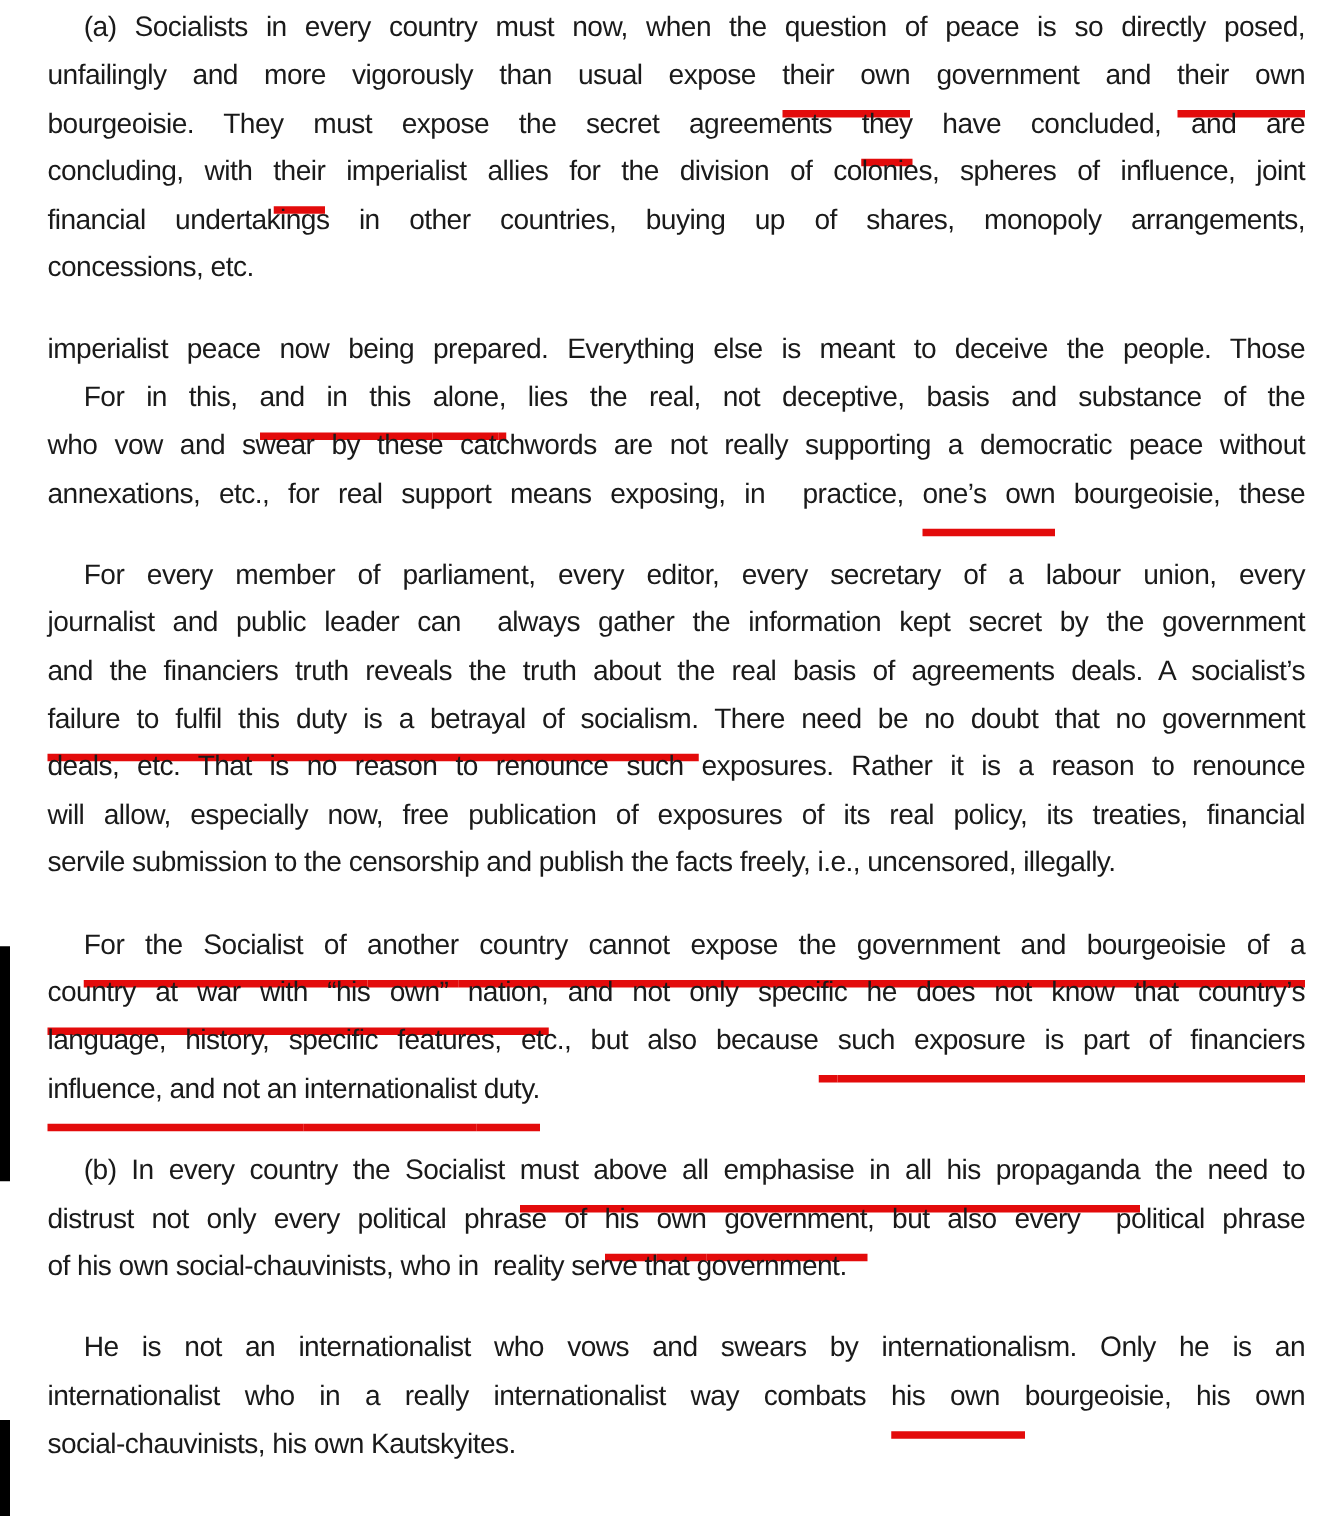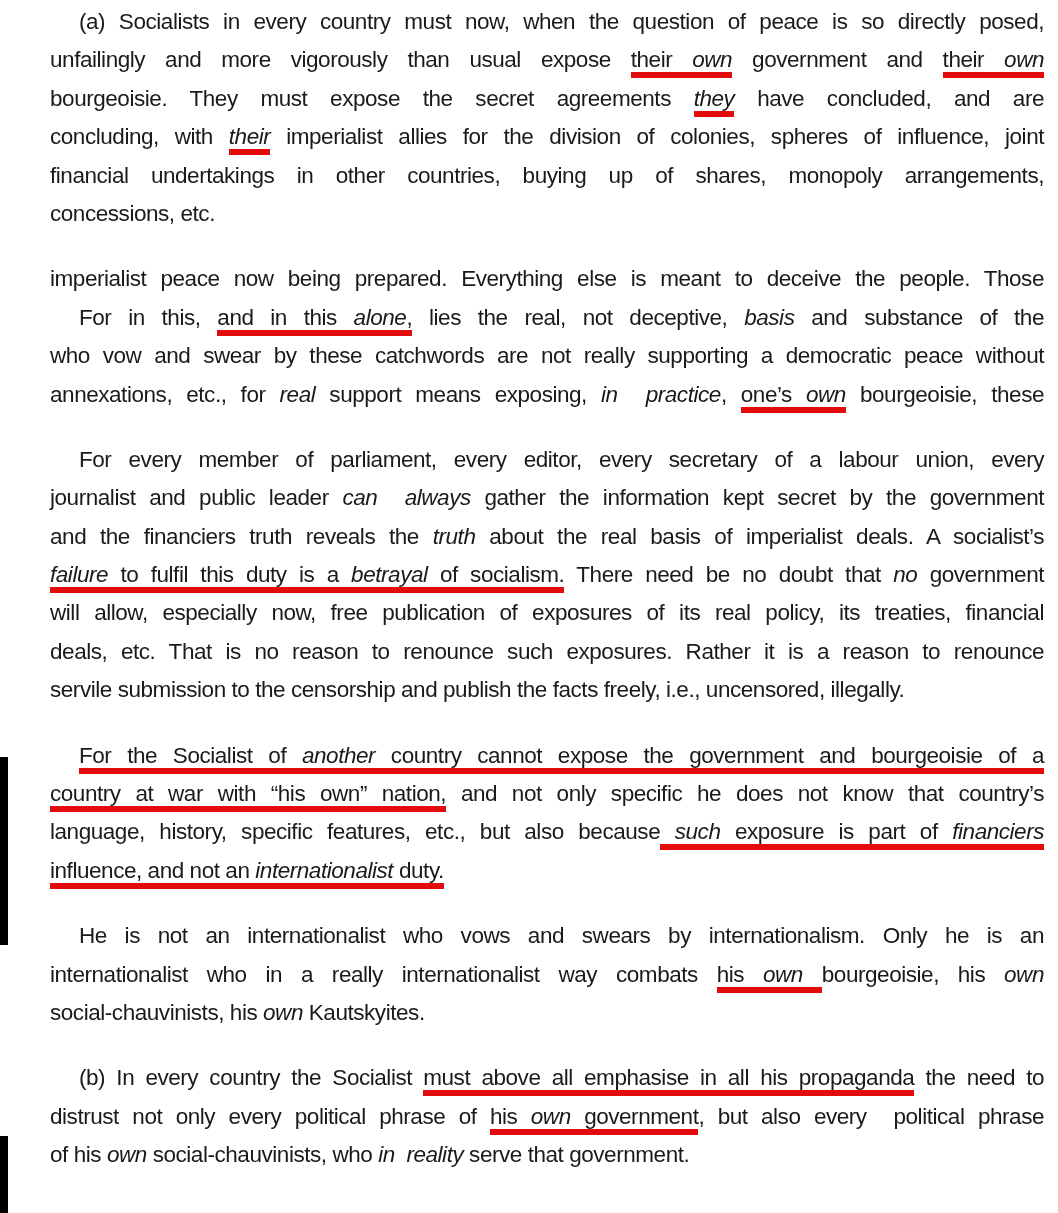--- a/index.html
+++ b/index.html
@@ -9,32 +9,32 @@
     font-family:"Liberation Sans", sans-serif;
   }
   .page {
     position:absolute; inset:0;
     box-sizing:border-box;
     padding:3px 14px 0 38px;
     color:var(--text, #1a1a1a);
     font-size:22.5px;
     letter-spacing:-0.45px;
   }
-  .para { margin:0 0 27px 12px; }
+  .para { margin:0 0 27px 0; }
   .line {
     line-height:38.4px; height:38.4px;
     text-align:justify; text-align-last:justify;
     white-space:normal;
   }
   .line.last { text-align-last:left; }
   .line.first { text-indent:29px; }
-  .seg-i { font-style:italic; }
+  .seg-i { }
   .seg-u {
     border-bottom:6px solid var(--red, #e30b0b);
-    padding-bottom:0;
+    padding-bottom:16px;
   }
   .margin-bar {
     position:absolute; left:0; width:8px;
     background:var(--bar, #000000);
   }
   #bar-top { top:757px; height:188px; }
   #bar-bottom { top:1136px; height:77px; }
 </style>
 </head>
 <body style="background: rgb(255, 255, 255);">
@@ -50,38 +50,38 @@
     </div>
     <div class="para">
       <div class="line"><span class="">imperialist peace now being prepared. Everything else is meant to deceive the people. Those</span></div>
       <div class="line first"><span class="">For in this, </span><span class="seg-u">and in this </span><span class="seg-i seg-u">alone</span><span class="seg-u">,</span><span class=""> lies the real, not deceptive, </span><span class="seg-i ">basis</span><span class=""> and substance of the</span></div>
       <div class="line"><span class="">who vow and swear by these catchwords are not really supporting a democratic peace without</span></div>
       <div class="line"><span class="">annexations, etc., for </span><span class="seg-i ">real</span><span class=""> support means exposing, </span><span class="seg-i ">in &nbsp;practice</span><span class="">, </span><span class="seg-u">one’s </span><span class="seg-i seg-u">own</span><span class=""> bourgeoisie, these</span></div>
     </div>
     <div class="para">
       <div class="line first"><span class="">For every member of parliament, every editor, every secretary of a labour union, every</span></div>
       <div class="line"><span class="">journalist and public leader </span><span class="seg-i ">can &nbsp;always</span><span class=""> gather the information kept secret by the government</span></div>
-      <div class="line"><span class="">and the financiers truth reveals the </span><span class="seg-i ">truth</span><span class=""> about the real basis of imperialist deals. A socialist’s</span></div>
+      <div class="line"><span class="">and the financiers truth reveals the </span><span class="seg-i ">truth</span><span class=""> about the real basis of agreements deals. A socialist’s</span></div>
       <div class="line"><span class="seg-i seg-u">failure</span><span class="seg-u"> to fulfil this duty is a </span><span class="seg-i seg-u">betrayal</span><span class="seg-u"> of socialism.</span><span class=""> There need be no doubt that </span><span class="seg-i ">no</span><span class=""> government</span></div>
+      <div class="line"><span class="">deals, etc. That is no reason to renounce such exposures. Rather it is a reason to renounce</span></div>
       <div class="line"><span class="">will allow, especially now, free publication of exposures of its real policy, its treaties, financial</span></div>
-      <div class="line"><span class="">deals, etc. That is no reason to renounce such exposures. Rather it is a reason to renounce</span></div>
       <div class="line last"><span class="">servile submission to the censorship and publish the facts freely, i.e., uncensored, illegally.</span></div>
     </div>
     <div class="para">
       <div class="line first"><span class="seg-u">For the Socialist of </span><span class="seg-i seg-u">another</span><span class="seg-u"> country cannot expose the government and bourgeoisie of a</span></div>
       <div class="line"><span class="seg-u">country at war with “his own” nation,</span><span class=""> and not only specific he does not know that country’s</span></div>
       <div class="line"><span class="">language, history, specific features, etc., but also because</span><span class="seg-u"> </span><span class="seg-i seg-u">such</span><span class="seg-u"> exposure is part of </span><span class="seg-i seg-u">financiers</span></div>
       <div class="line last"><span class="seg-u">influence, and not an </span><span class="seg-i seg-u">internationalist</span><span class="seg-u"> duty.</span></div>
     </div>
     <div class="para">
+      <div class="line first"><span class="">(b) In every country the Socialist </span><span class="seg-u">must above all emphasise in all his propaganda</span><span class=""> the need to</span></div>
+      <div class="line"><span class="">distrust not only every political phrase of </span><span class="seg-u">his </span><span class="seg-i seg-u">own</span><span class="seg-u"> government</span><span class="">, but also every &nbsp;political phrase</span></div>
+      <div class="line last"><span class="">of his </span><span class="seg-i ">own</span><span class=""> social-chauvinists, who </span><span class="seg-i ">in &nbsp;reality</span><span class=""> serve that government.</span></div>
+    </div>
+    <div class="para">
       <div class="line first"><span class="">He is not an internationalist who vows and swears by internationalism. Only he is an</span></div>
       <div class="line"><span class="">internationalist who in a really internationalist way combats </span><span class="seg-u">his </span><span class="seg-i seg-u">own</span><span class="seg-u"> </span><span class="">bourgeoisie, his </span><span class="seg-i ">own</span></div>
       <div class="line last"><span class="">social-chauvinists, his </span><span class="seg-i ">own</span><span class=""> Kautskyites.</span></div>
-    </div>
-    <div class="para">
-      <div class="line first"><span class="">(b) In every country the Socialist </span><span class="seg-u">must above all emphasise in all his propaganda</span><span class=""> the need to</span></div>
-      <div class="line"><span class="">distrust not only every political phrase of </span><span class="seg-u">his </span><span class="seg-i seg-u">own</span><span class="seg-u"> government</span><span class="">, but also every &nbsp;political phrase</span></div>
-      <div class="line last"><span class="">of his </span><span class="seg-i ">own</span><span class=""> social-chauvinists, who </span><span class="seg-i ">in &nbsp;reality</span><span class=""> serve that government.</span></div>
     </div>
   </div>
 
 <div class="margin-bar" id="bar-top"></div>
 <div class="margin-bar" id="bar-bottom"></div>
 
 </body></html>

